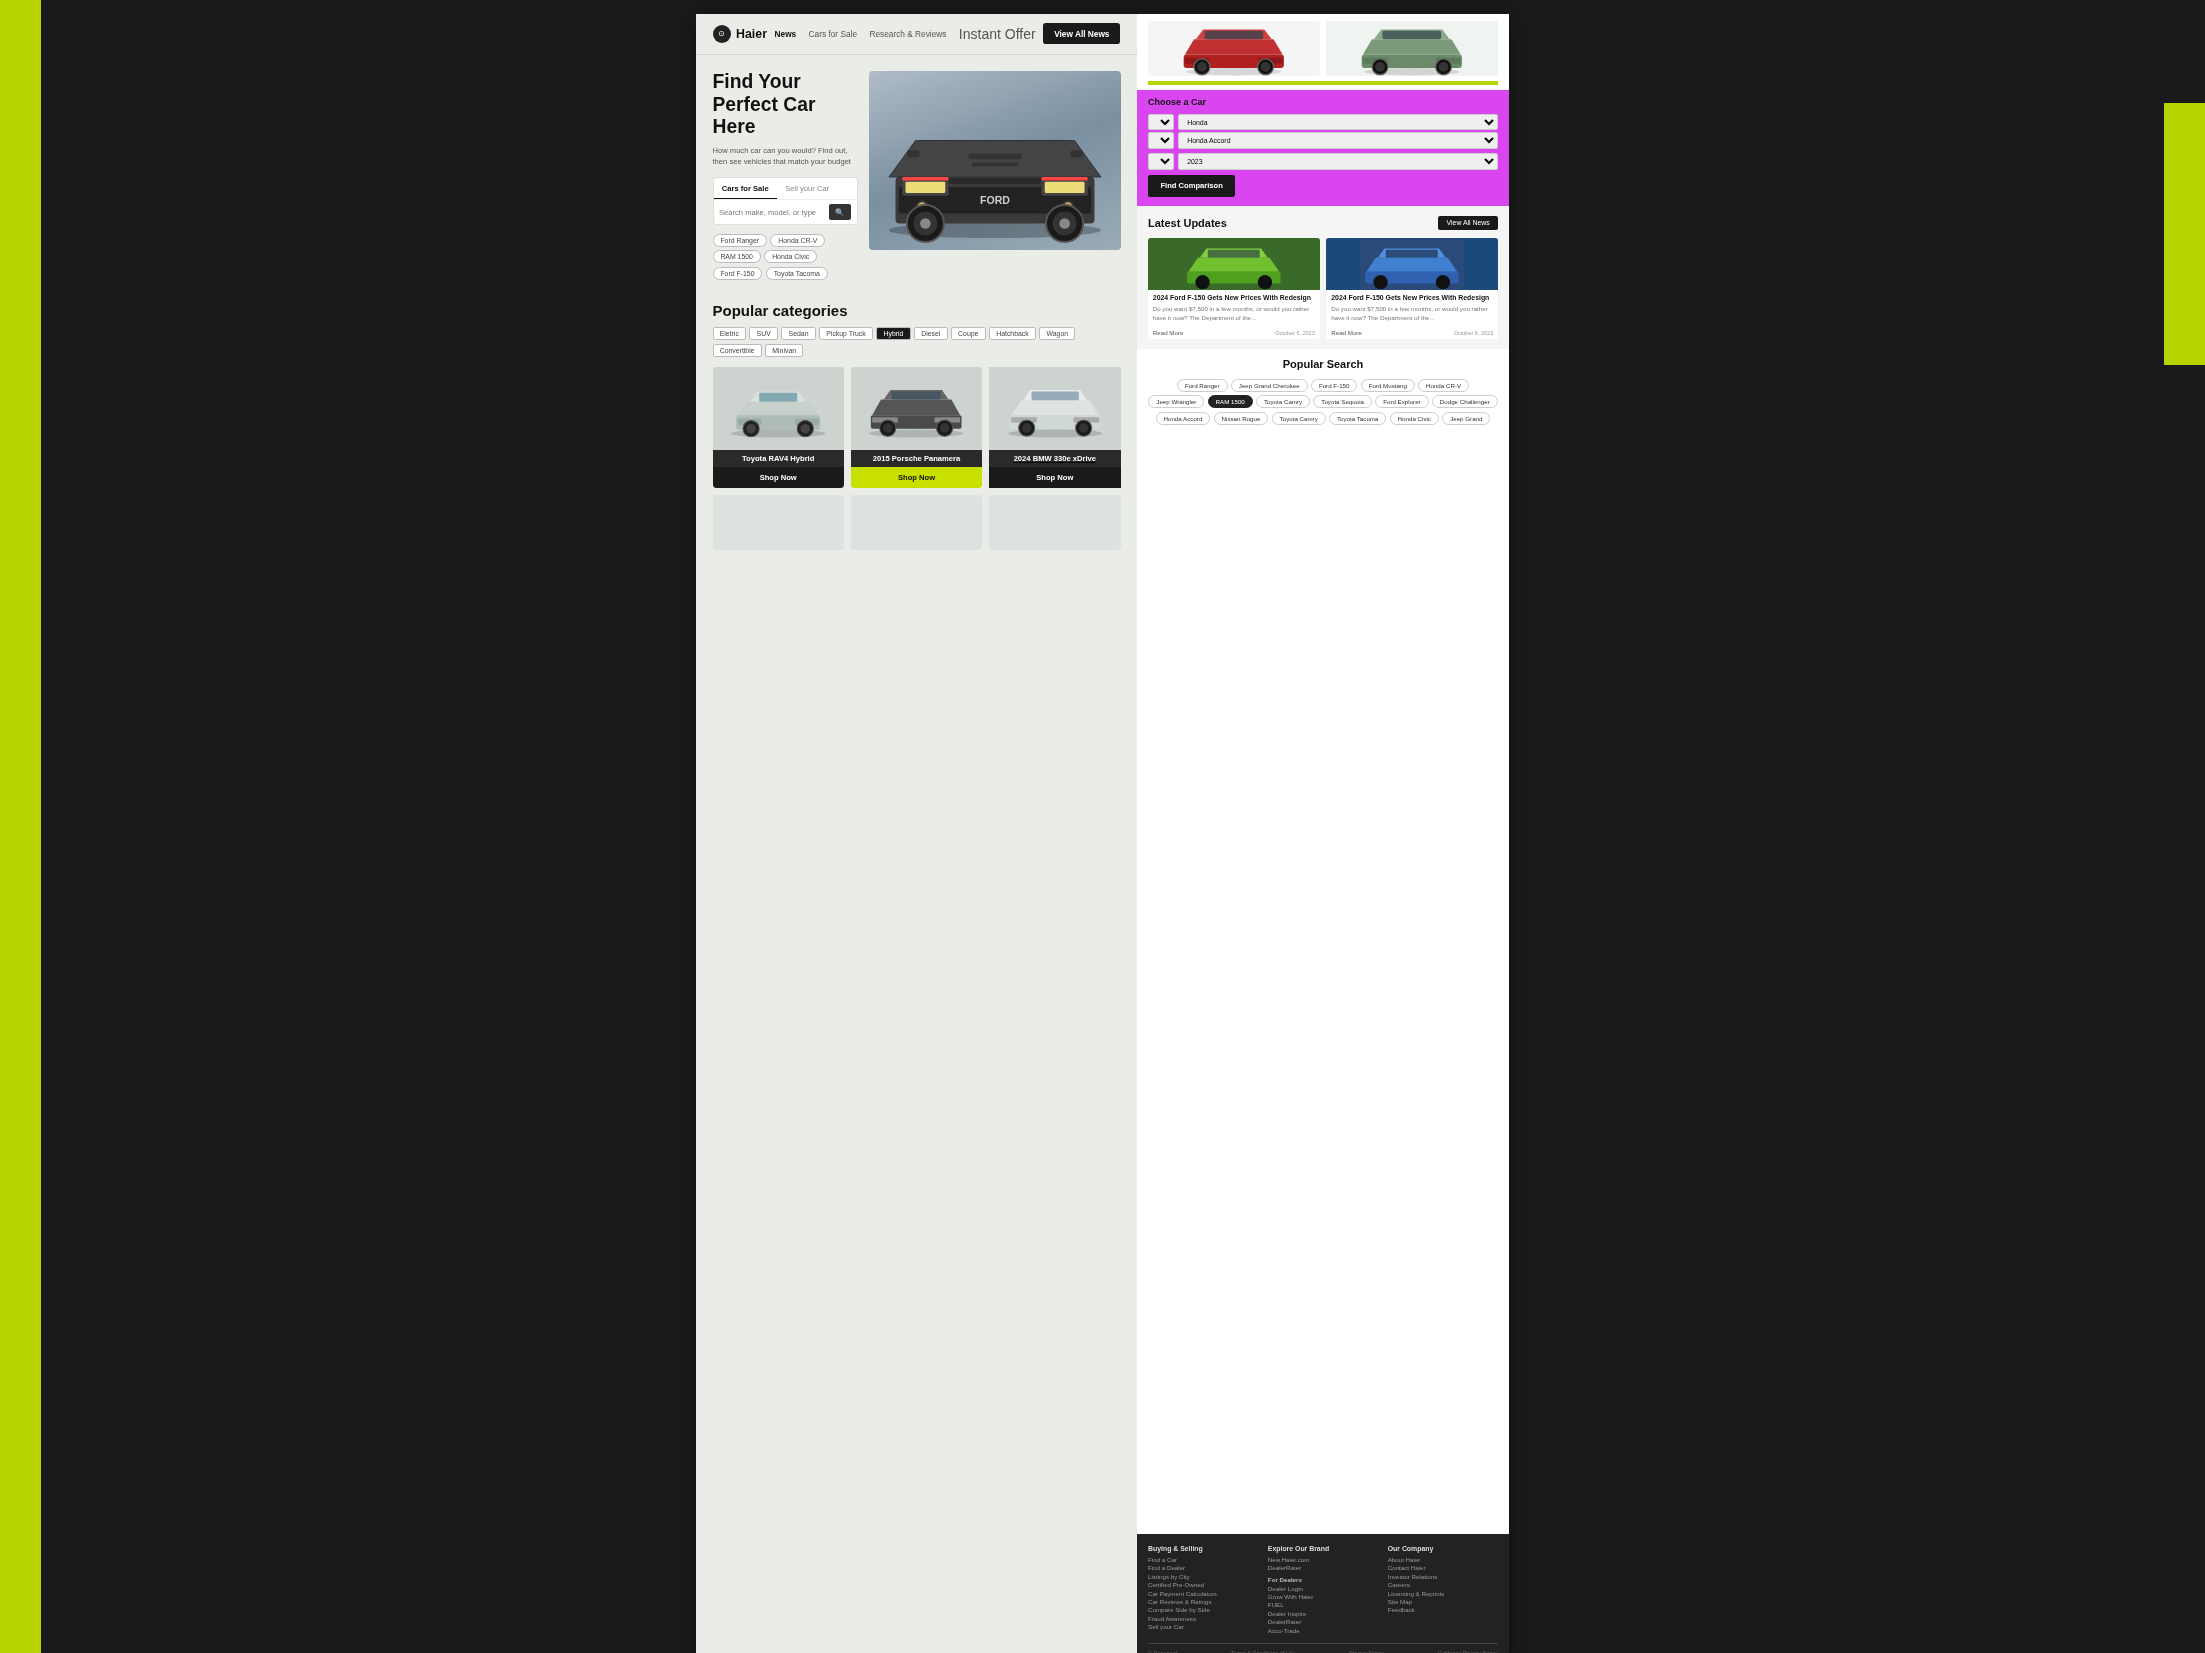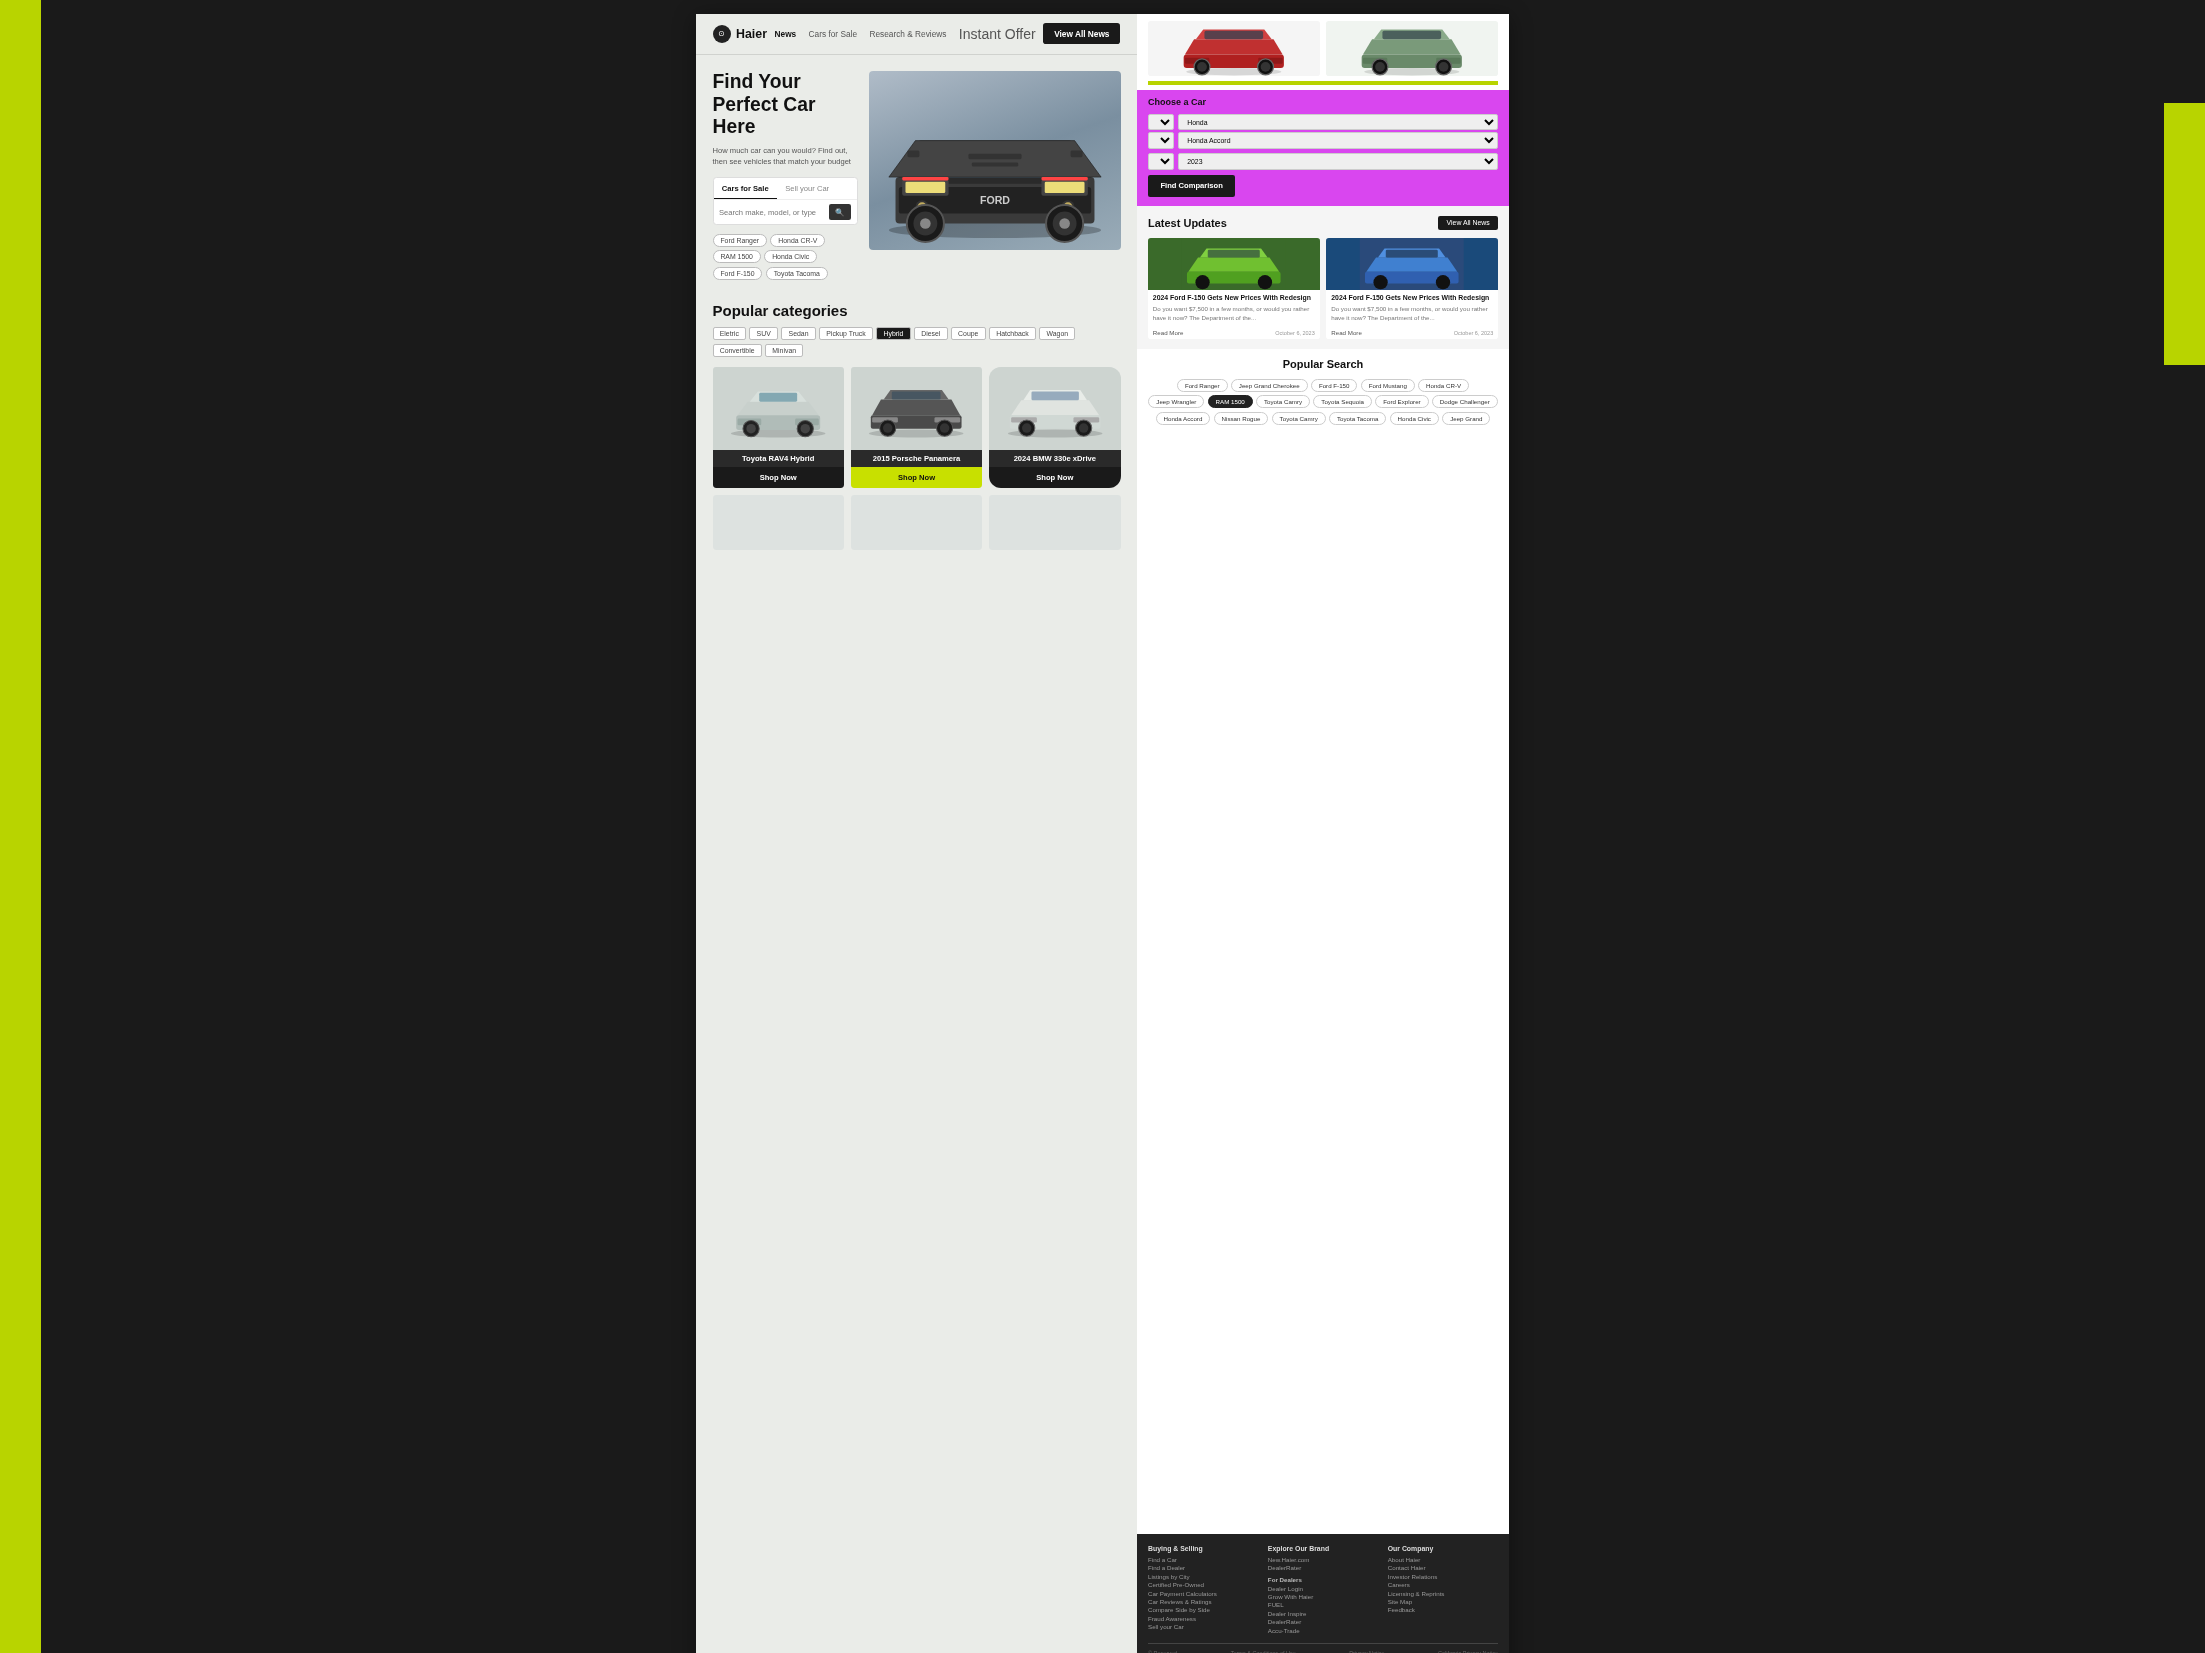--- a/index.html
+++ b/index.html
@@ -162,21 +162,21 @@
                 <circle cx="38" cy="74" r="12" fill="#1a1a1a" stroke="#555" stroke-width="1.5"></circle>
                 <circle cx="38" cy="74" r="7" fill="#333"></circle>
                 <circle cx="122" cy="74" r="12" fill="#1a1a1a" stroke="#555" stroke-width="1.5"></circle>
                 <circle cx="122" cy="74" r="7" fill="#333"></circle>
               </svg>
             </div>
             <div style="background:#2a2a2a; color:white; text-align:center; padding:4.1px; font-size:7.6px; font-weight:bold;">2015 Porsche Panamera</div>
             <button style="width:100%; padding:6.2px; background:#c8e000; color:#111; border:none; cursor:pointer; font-size:7.6px; font-weight:bold;">Shop Now</button>
           </div>
 
-          <div style="background:#dde2e0; border-radius:12px; overflow:hidden;">
+          <div style="background:#dde2e0; border-radius:0; overflow:hidden;text-decoration:underline;">
             <div style="height:83px; background:#cdd4d0; display:flex; align-items:center; justify-content:center; padding:5.5px;">
               <svg viewBox="0 0 160 90" xmlns="http://www.w3.org/2000/svg" style="width:90%; height:90%;">
                 <ellipse cx="80" cy="82" rx="70" ry="6" fill="rgba(0,0,0,0.15)"></ellipse>
                 <path d="M15,55 L30,33 L130,33 L145,55 Z" fill="#e0e4e0"></path>
                 <rect x="13" y="55" width="134" height="20" rx="3" fill="#d0d8d4"></rect>
                 <path d="M33,33 L43,18 L117,18 L127,33 Z" fill="#e8ece8"></path>
                 <rect x="45" y="20" width="70" height="13" rx="2" fill="#6080a0" opacity="0.6"></rect>
                 <rect x="15" y="58" width="38" height="8" rx="2" fill="#aaa"></rect>
                 <rect x="107" y="58" width="38" height="8" rx="2" fill="#aaa"></rect>
                 <circle cx="38" cy="74" r="12" fill="#1a1a1a" stroke="#666" stroke-width="1.5"></circle>

